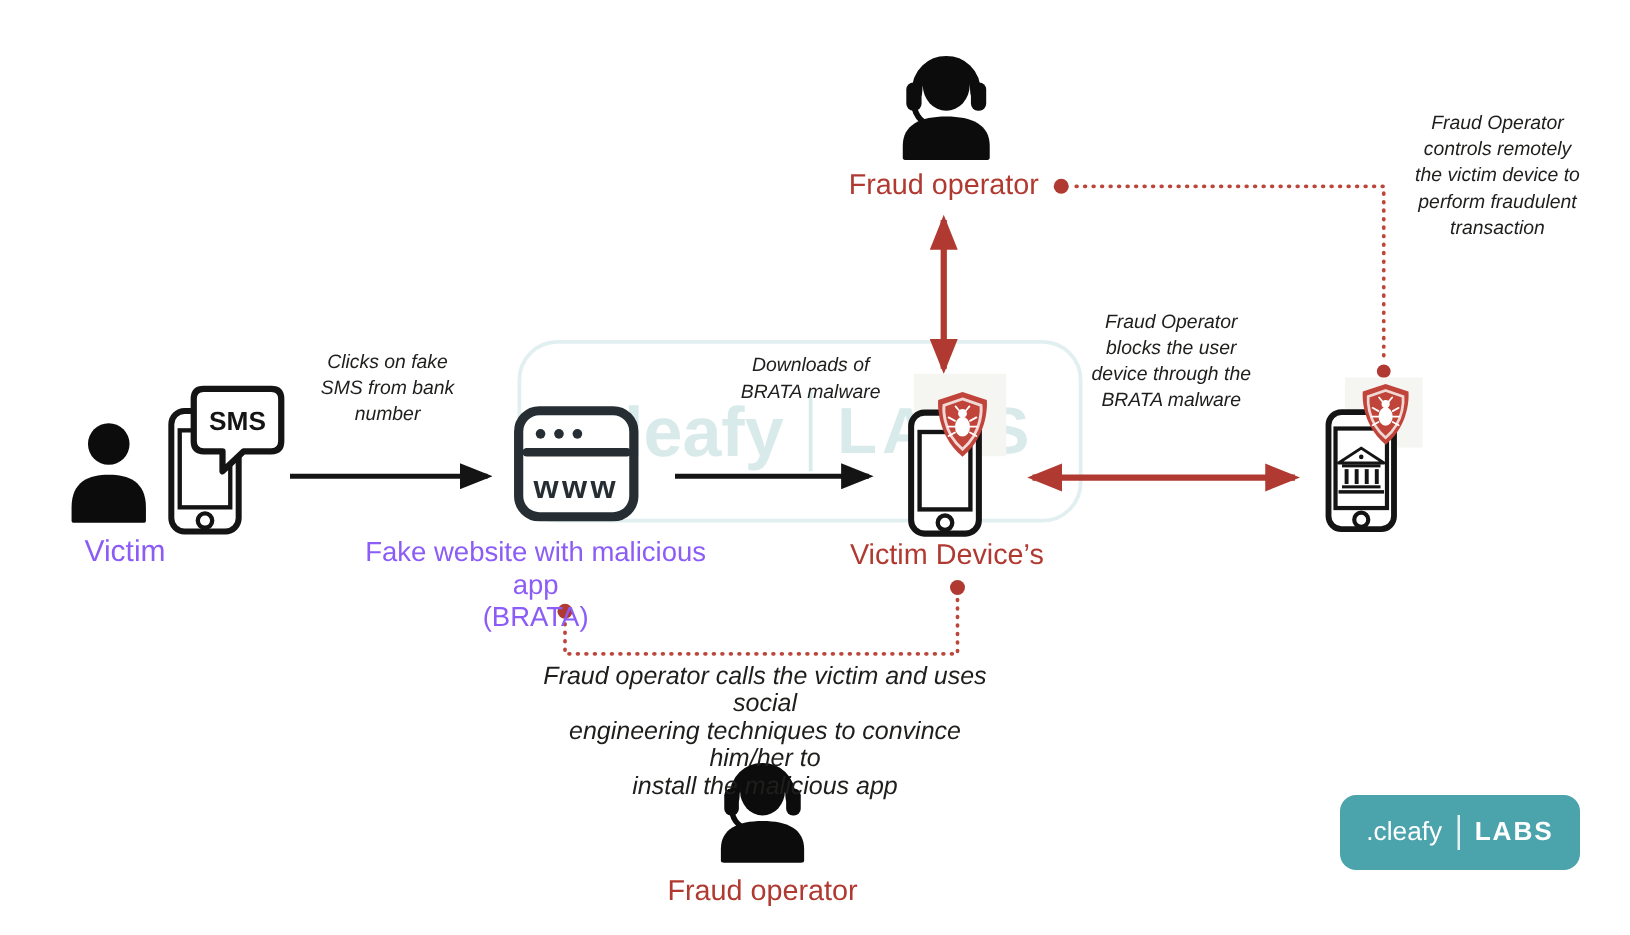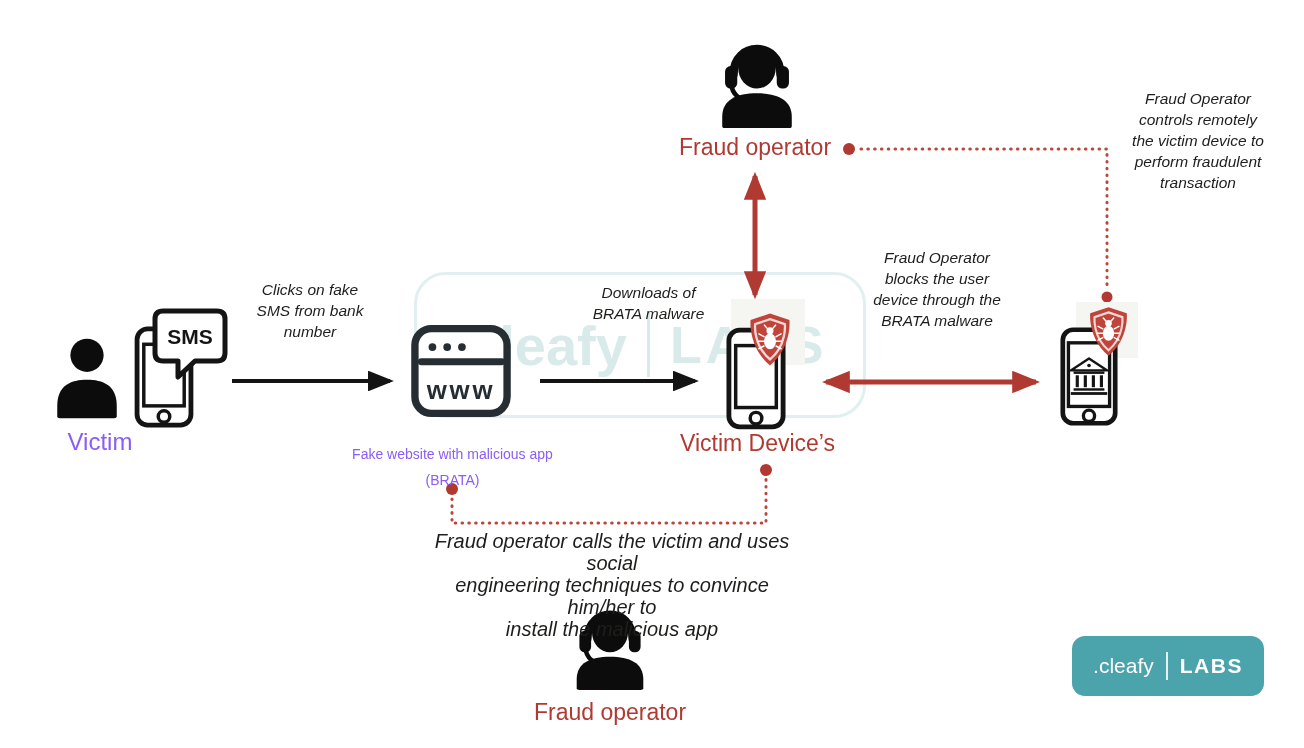--- a/index.html
+++ b/index.html
@@ -130,21 +130,21 @@
   <div class="node" style="left:410px;top:324px;">
     <svg width="102" height="94" viewBox="0 0 110 102">
       <rect x="5" y="5" width="100" height="92" rx="18" fill="#ffffff" stroke="#262e33" stroke-width="8"></rect>
       <circle cx="24" cy="25" r="4.2" fill="#262e33"></circle>
       <circle cx="40" cy="25" r="4.2" fill="#262e33"></circle>
       <circle cx="56" cy="25" r="4.2" fill="#262e33"></circle>
       <line x1="12" y1="41" x2="99" y2="41" stroke="#262e33" stroke-width="7.5" stroke-linecap="round"></line>
       <text x="55" y="81" text-anchor="middle" font-size="28" font-weight="800" letter-spacing="3" fill="#262e33" font-family="Liberation Sans, sans-serif">www</text>
     </svg>
   </div>
-  <div class="lbl" style="left:286px;top:441px;width:285px;font-size:14px;line-height:26px;margin-left:24px;">Fake website with malicious app
+  <div class="lbl" style="left:286px;top:429px;width:285px;font-size:22px;line-height:26px;">Fake website with malicious app
 (BRATA)</div>
 
   <div class="note" style="left:556px;top:282px;width:185px;">Downloads of
 BRATA malware</div>
 
   <div class="backing" style="left:731px;top:299px;width:74px;height:66px;"></div>
   <div class="node" style="left:726px;top:327px;">
     <svg width="60" height="103" viewBox="0 0 62 106">
       <rect x="3" y="3" width="56" height="100" rx="11" fill="#fff" stroke="#141414" stroke-width="5"></rect>
       <rect x="10" y="19" width="42" height="64" fill="#fff" stroke="#141414" stroke-width="3.6"></rect>

